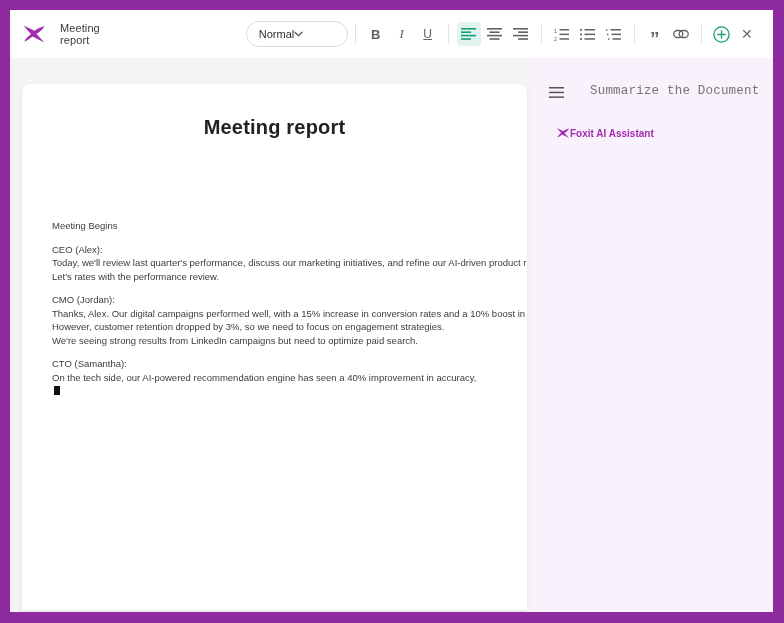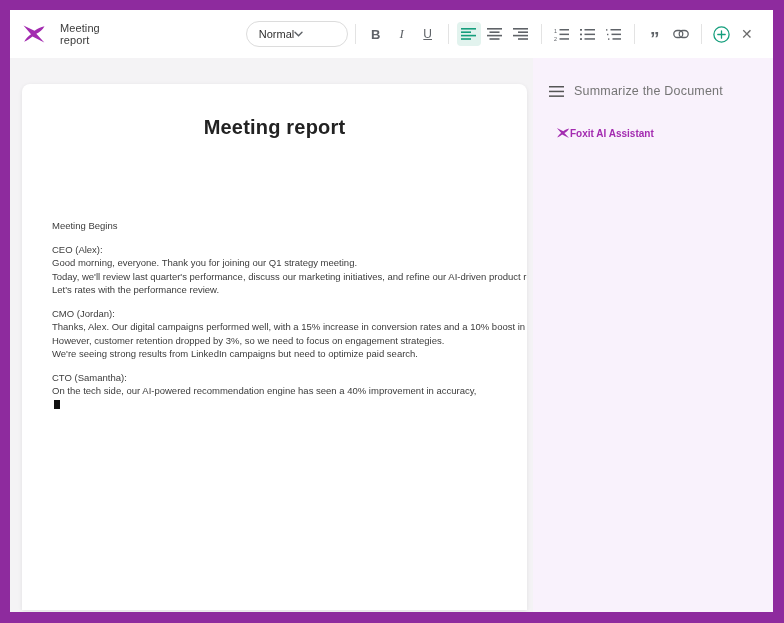--- a/index.html
+++ b/index.html
@@ -122,22 +122,23 @@
   }
 
   
   .sidebar {
     flex: 0 0 240px;
     background: #f9f2fc;
     padding: 26px 12px 0 16px;
   }
   .sidebar-header {
     display: flex;
-    align-items: center;
-    gap: 10px;
+    align-items: flex-end;
+    gap: 26px;
+    font-family: Liberation Mono, monospace;
   }
   .sidebar-title { font-size: 12.5px; color: #757575; letter-spacing: .2px; }
   .assistant-row {
     display: flex;
     align-items: center;
     margin-top: 28px;
     padding-left: 7px;
     cursor: pointer;
   }
   .assistant-label { font-size: 10px; font-weight: 700; color: #a32bb0; }
@@ -281,21 +282,20 @@
       <div class="page">
         <h1 class="page-title">Meeting report</h1>
 
         <div class="doc-body">
           <div class="para">
             <div class="line">Meeting Begins</div>
           </div>
 
           <div class="para">
             <div class="line">CEO (Alex):</div>
-            <div class="line">Good morning, everyone. Thank you for joining our Q1 strategy meeting.</div>
             <div class="line">Today, we'll review last quarter's performance, discuss our marketing initiatives, and refine our AI-driven product roadmap.</div>
             <div class="line">Let's rates with the performance review.</div>
           </div>
 
           <div class="para">
             <div class="line">CMO (Jordan):</div>
             <div class="line">Thanks, Alex. Our digital campaigns performed well, with a 15% increase in conversion rates and a 10% boost in organic traffic.</div>
             <div class="line">However, customer retention dropped by 3%, so we need to focus on engagement strategies.</div>
             <div class="line">We're seeing strong results from LinkedIn campaigns but need to optimize paid search.</div>
           </div>

